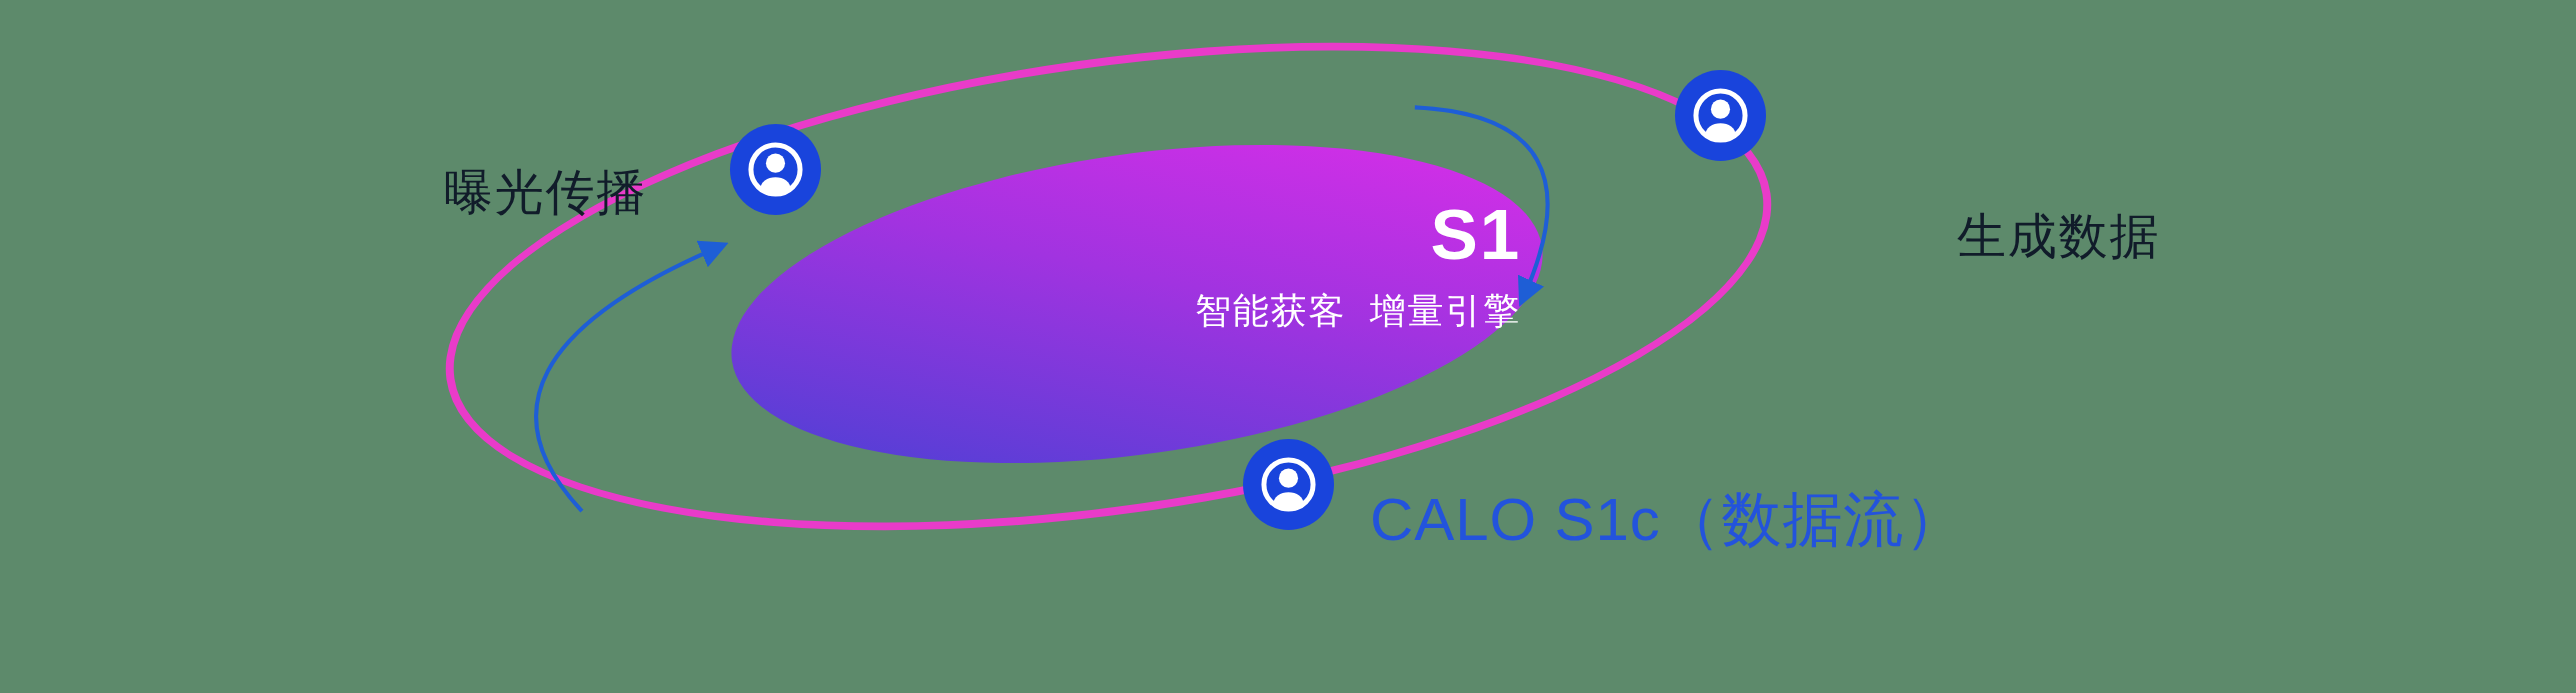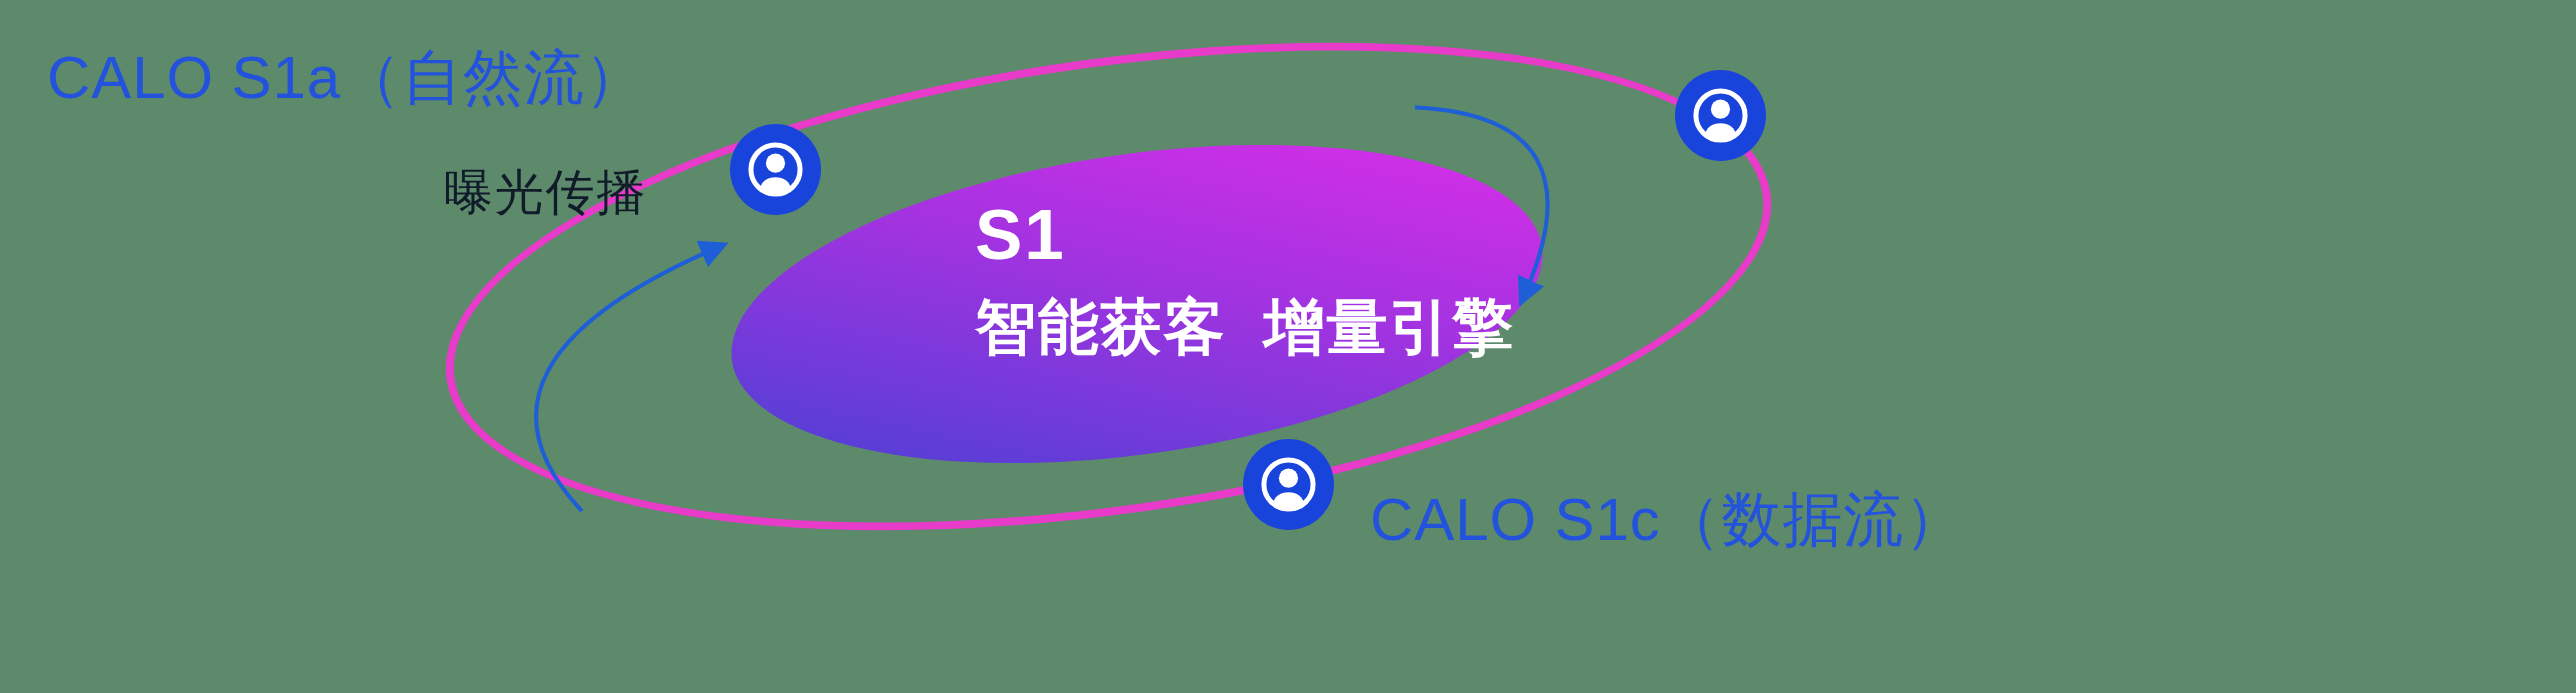--- a/index.html
+++ b/index.html
@@ -33,32 +33,32 @@
     width: 818px; height: 300px;
     border-radius: 50%;
     transform: rotate(-8deg);
     background: linear-gradient(to top right, #4b40d4 6%, #a133e0 55%, #da2ee8 94%);
   }
 
   .core-text {
     position: absolute;
     left: 975px; top: 196px;
     width: 546px;
-    text-align: left;
+    text-align: right;
     color: #ffffff;
   }
   .core-title {
     font-size: 71px;
     font-weight: 600;
     letter-spacing: 1.8px;
     line-height: 1.1;
   }
   .core-subtitle {
-    font-size: 61px;
-    font-weight: 700;
+    font-size: 36px;
+    font-weight: 400;
     margin-top: 12.7px;
     white-space: pre;
     letter-spacing: 1.8px;
   }
 
   
   .node-icon {
     position: absolute;
     width: 91px; height: 91px;
     border-radius: 50%;
@@ -162,20 +162,20 @@
           </clipPath>
         </defs>
       <circle cx="50" cy="50" r="27" fill="none" stroke="#ffffff" stroke-width="5.5"></circle>
       <g clip-path="url(#clipC)">
         <circle cx="50" cy="43" r="10.5" fill="#ffffff"></circle>
         <ellipse cx="50" cy="71" rx="16.5" ry="12.5" fill="#ffffff"></ellipse>
       </g>
     </svg>
   </div>
 
-  <div class="node-label label-s1a">CALO S1a（自然流）</div>
   <div class="node-sublabel sub-s1a">曝光传播</div>
 
+  <div class="node-sublabel sub-s1b">生成数据</div>
 
   <div class="node-label label-s1c">CALO S1c（数据流）</div>
 
 </div>
 
 
 </body></html>

